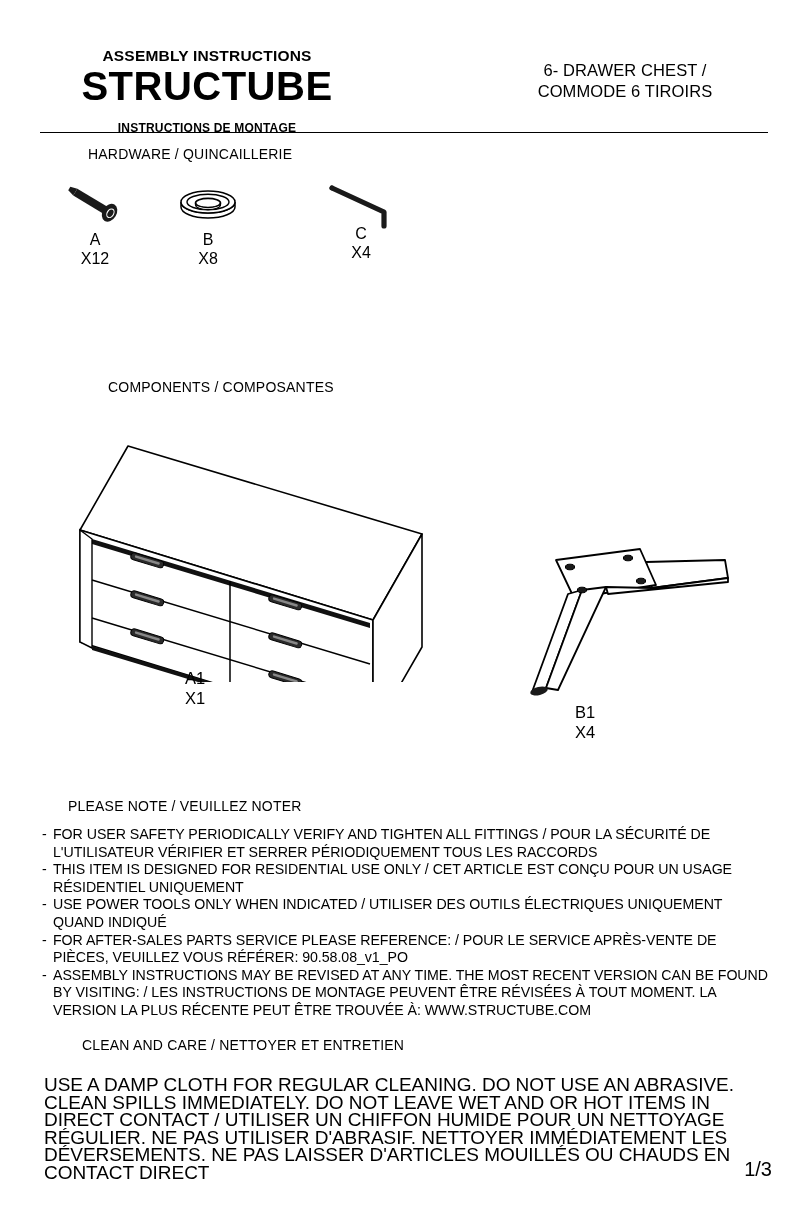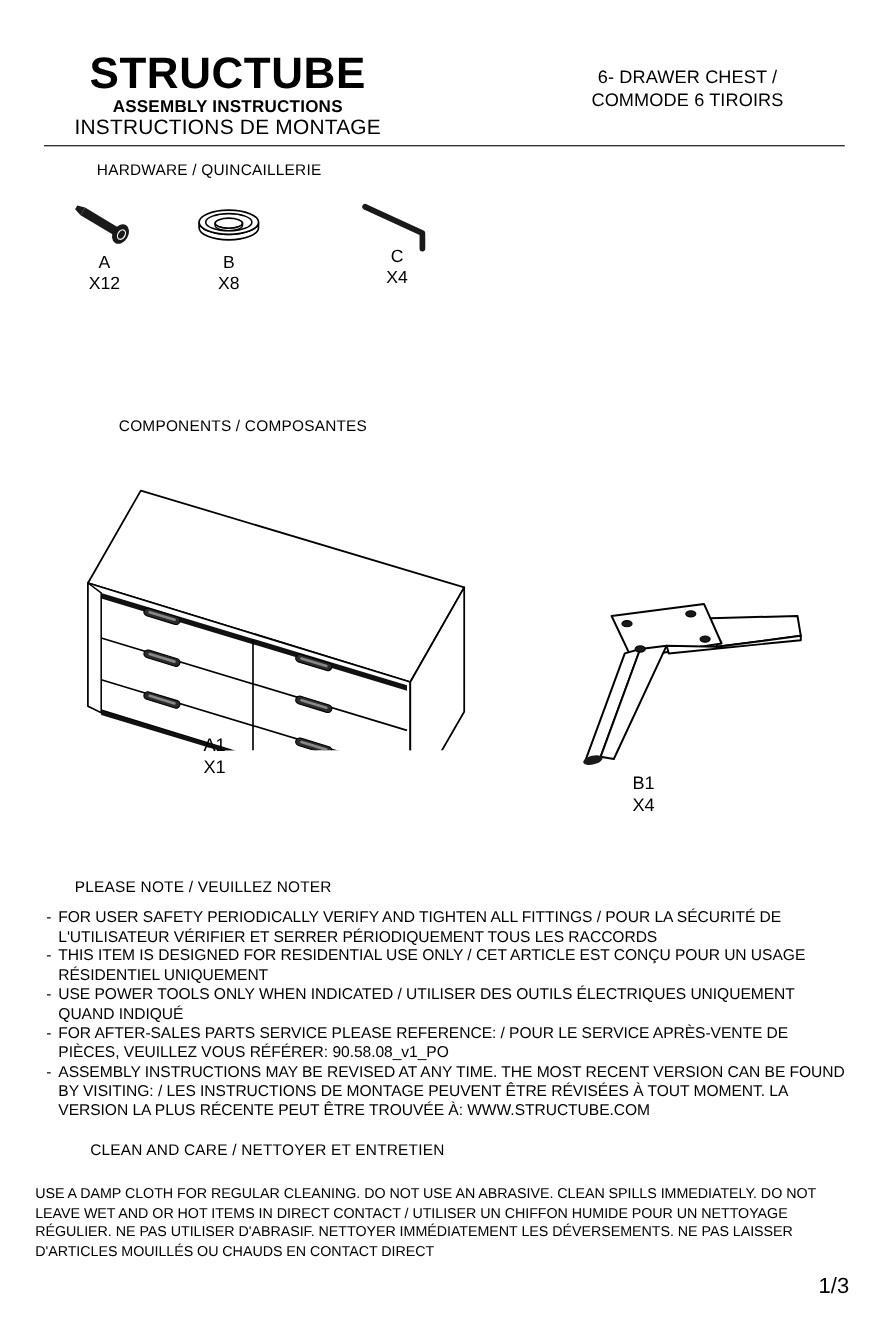--- a/index.html
+++ b/index.html
@@ -36,24 +36,25 @@
     line-height: 42px;
     white-space: nowrap;
   }
   #brand-sub1 {
     font-size: 15.5px;
     font-weight: bold;
     line-height: 19px;
     letter-spacing: 0.2px;
   }
   #brand-sub2 {
-    font-size: 19px;
-    font-weight: normal;
+    font-size: 12px;
+    font-weight: bold;
     line-height: 19px;
     letter-spacing: 0.2px;
+    margin-top: 12px;
   }
   #product-block {
     position: absolute;
     left: 460px; top: 60px;
     width: 330px;
     text-align: center;
   }
   #product-name {
     font-size: 16px;
     font-weight: bold;
@@ -151,42 +152,42 @@
     width: 11px;
     flex: none;
   }
   .note-text {
     flex: 1;
   }
 
   
   #care-text {
     position: absolute;
-    left: 32px; top: 1076px;
+    left: 44px; top: 1076px;
     width: 730px;
-    font-size: 13px;
+    font-size: 19px;
     line-height: 17.6px;
     letter-spacing: -0.05px;
   }
 
   
   #page-number {
     position: absolute;
     right: 36px; bottom: 26px;
     font-size: 20px;
   }
 </style>
 </head>
 <body>
 
 <div id="header">
 
   <div id="brand-block">
+    <div id="brand-sub1">ASSEMBLY INSTRUCTIONS</div>
     <div id="brand-name">STRUCTUBE</div>
-    <div id="brand-sub1">ASSEMBLY INSTRUCTIONS</div>
     <div id="brand-sub2">INSTRUCTIONS DE MONTAGE</div>
   </div>
 
   <div id="product-block">
     <div id="product-desc">6- DRAWER CHEST /</div>
     <div id="product-desc">COMMODE 6 TIROIRS</div>
   </div>
 
   <div id="header-rule"></div>
 </div>

